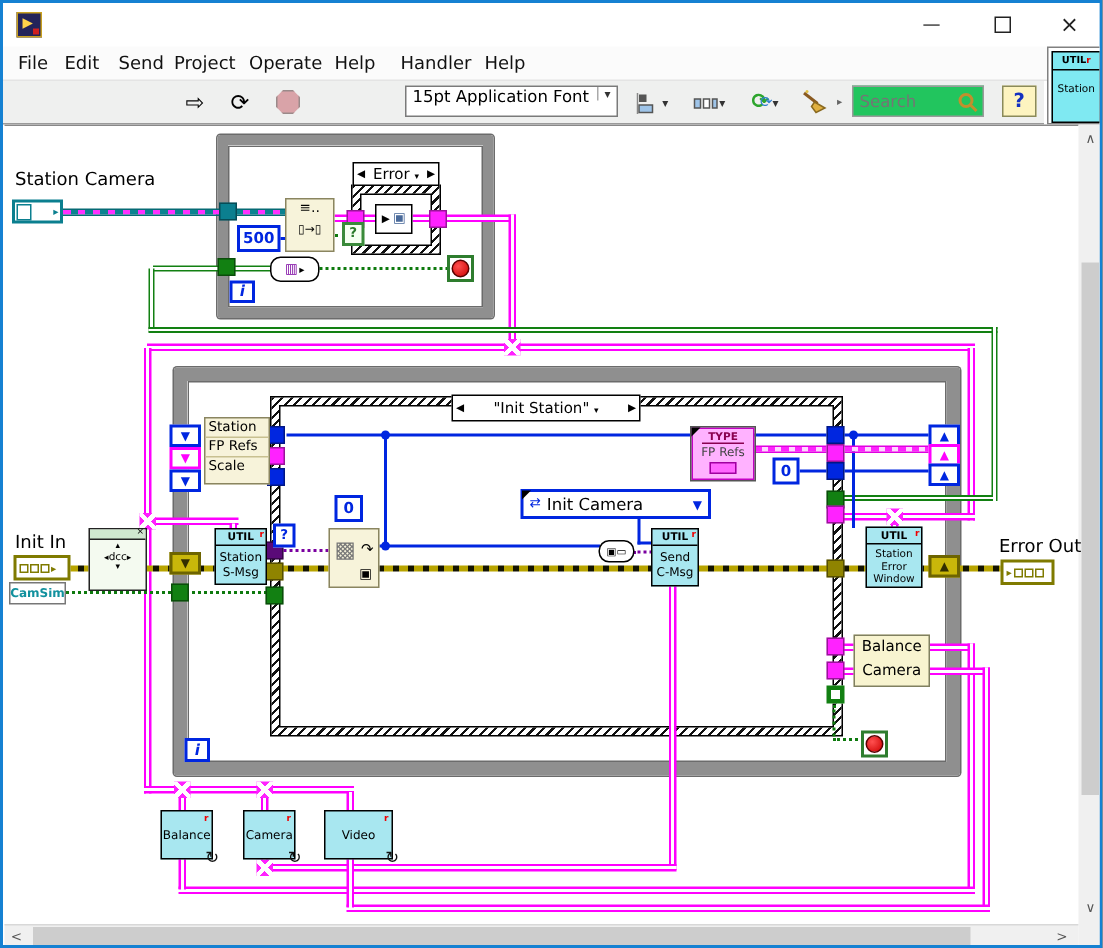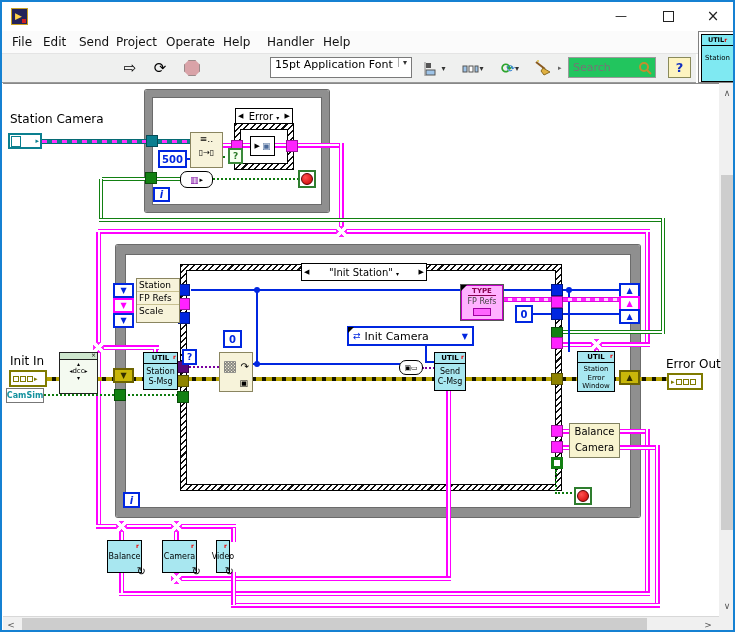--- a/index.html
+++ b/index.html
@@ -440,21 +440,21 @@
   <div class="a svi" style="left:105px;top:538px">
     <span>Balance</span>
     <span class="r">r</span>
     <span class="as">↻</span>
   </div>
   <div class="a svi" style="left:160px;top:538px">
     <span>Camera</span>
     <span class="r">r</span>
     <span class="as">↻</span>
   </div>
-  <div class="a svi" style="left:214px;top:538px;width:14px">
+  <div class="a svi" style="left:214px;top:538px;width:46px">
     <span>Video</span>
     <span class="r">r</span>
     <span class="as">↻</span>
   </div>
 
   <div class="a sbtrack" style="left:717px;top:81px;width:16px;height:533px"></div>
   <div class="a chev" style="left:717px;top:84px;width:16px;height:14px">
       <span>∧</span>
     </div>
   <div class="a sbthumb" style="left:719px;top:173px;width:12px;height:355px"></div>

